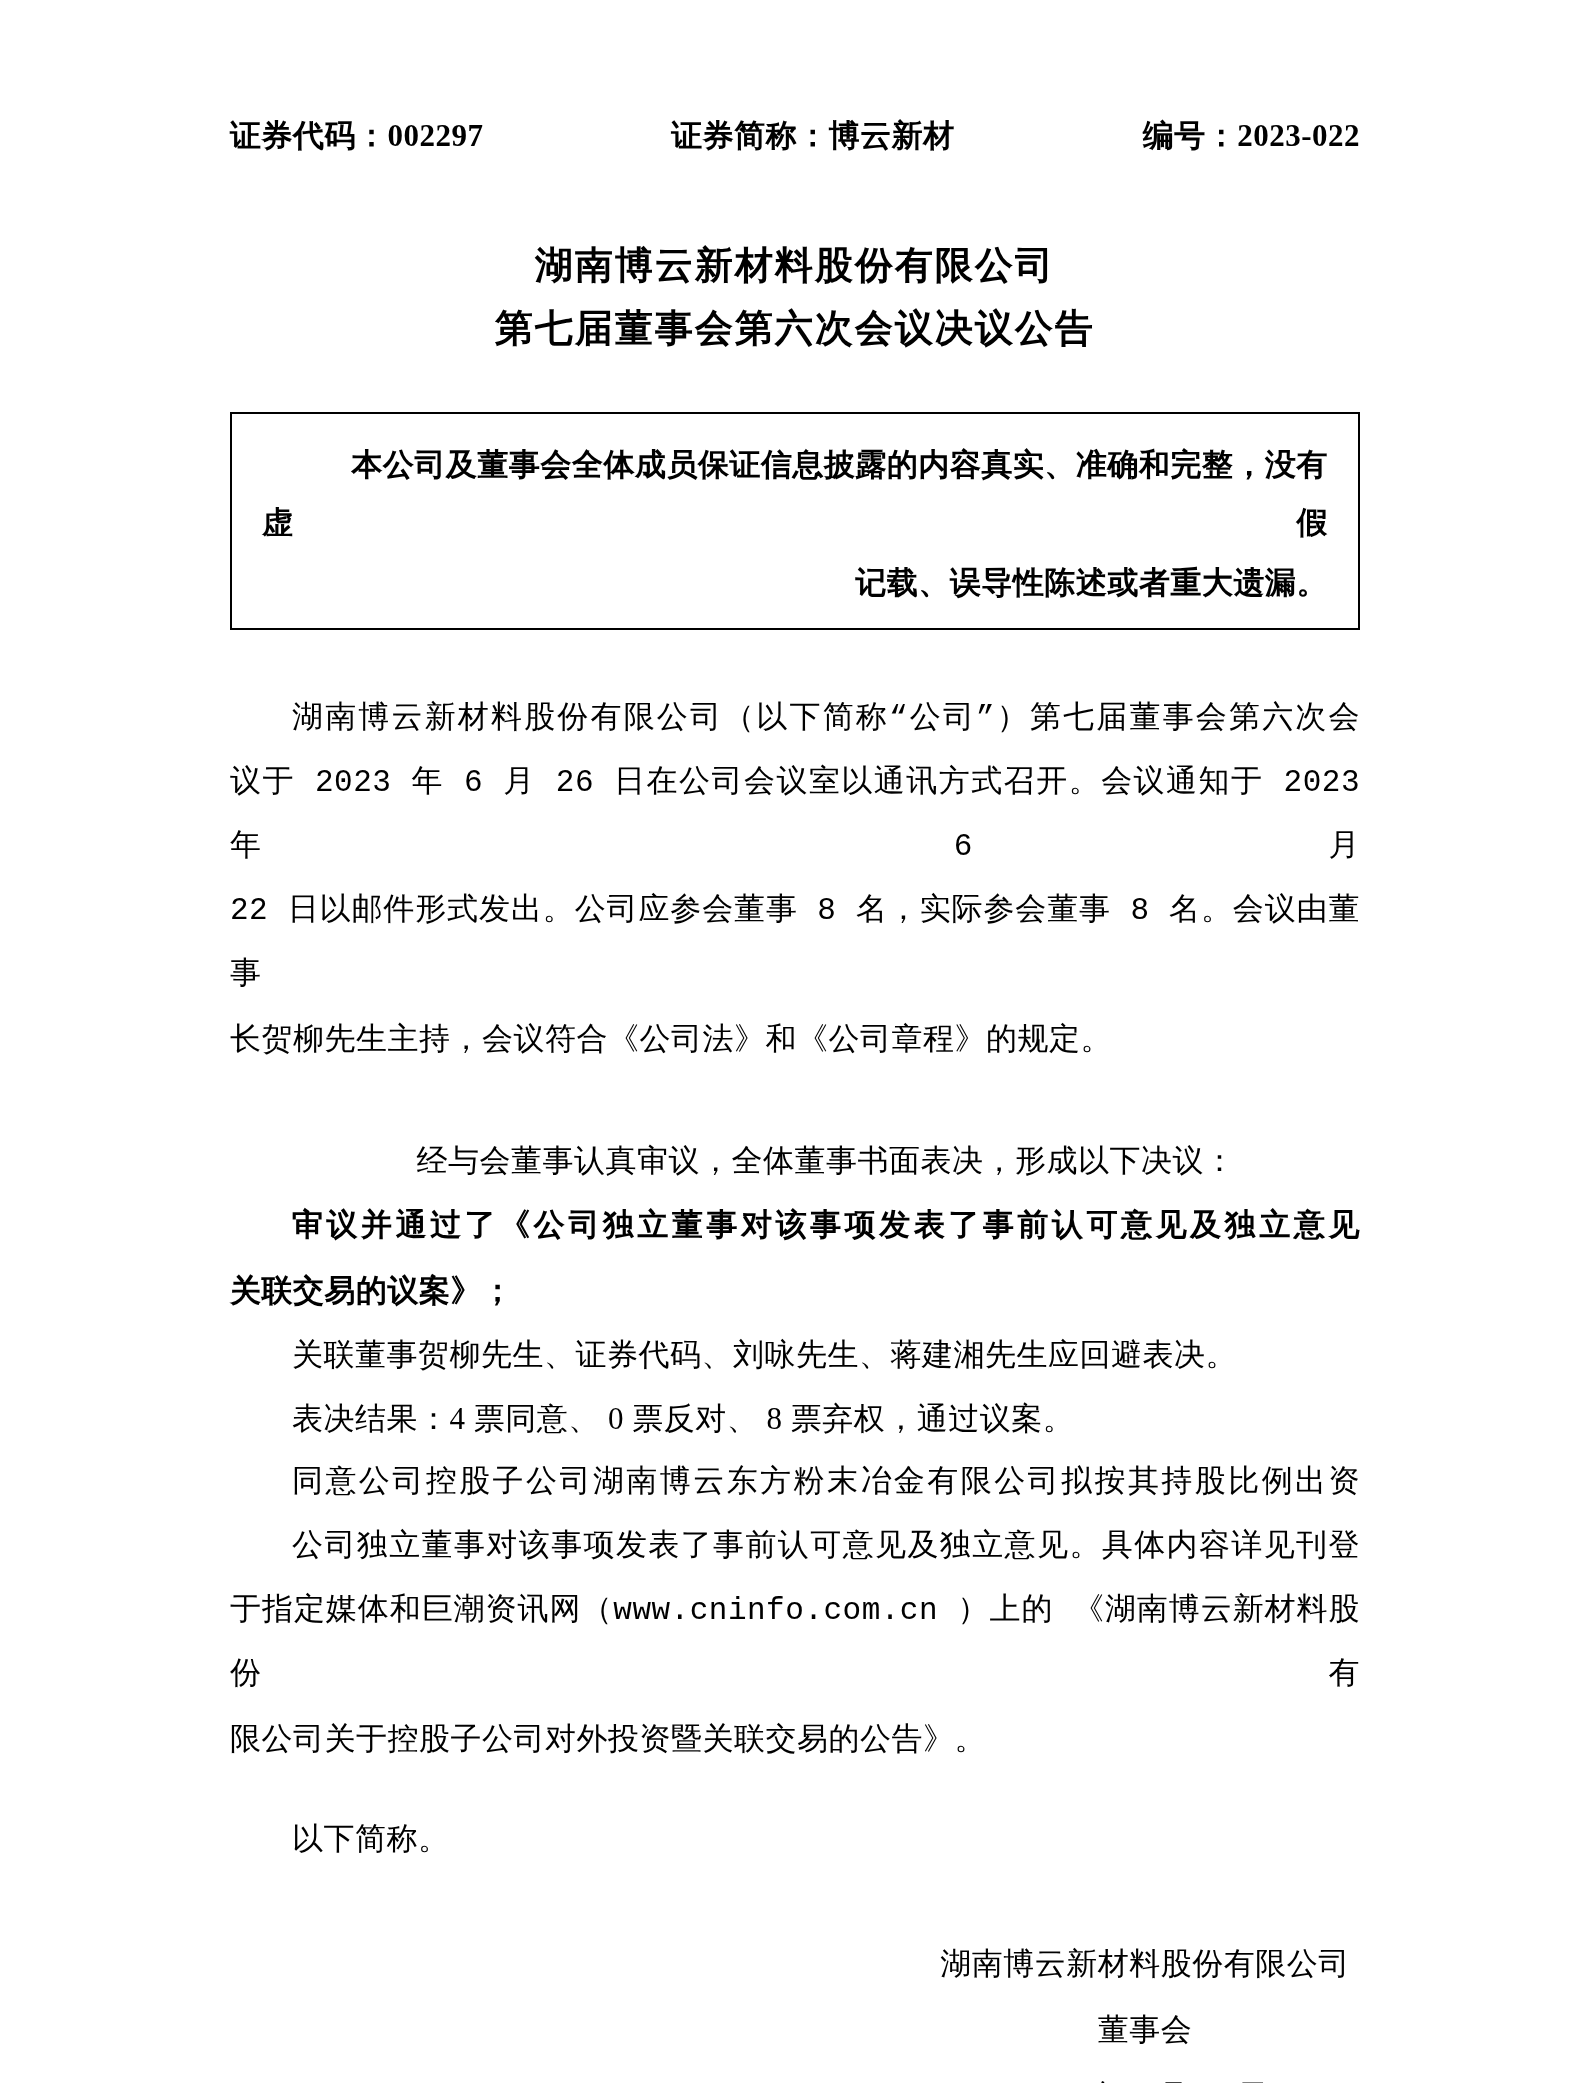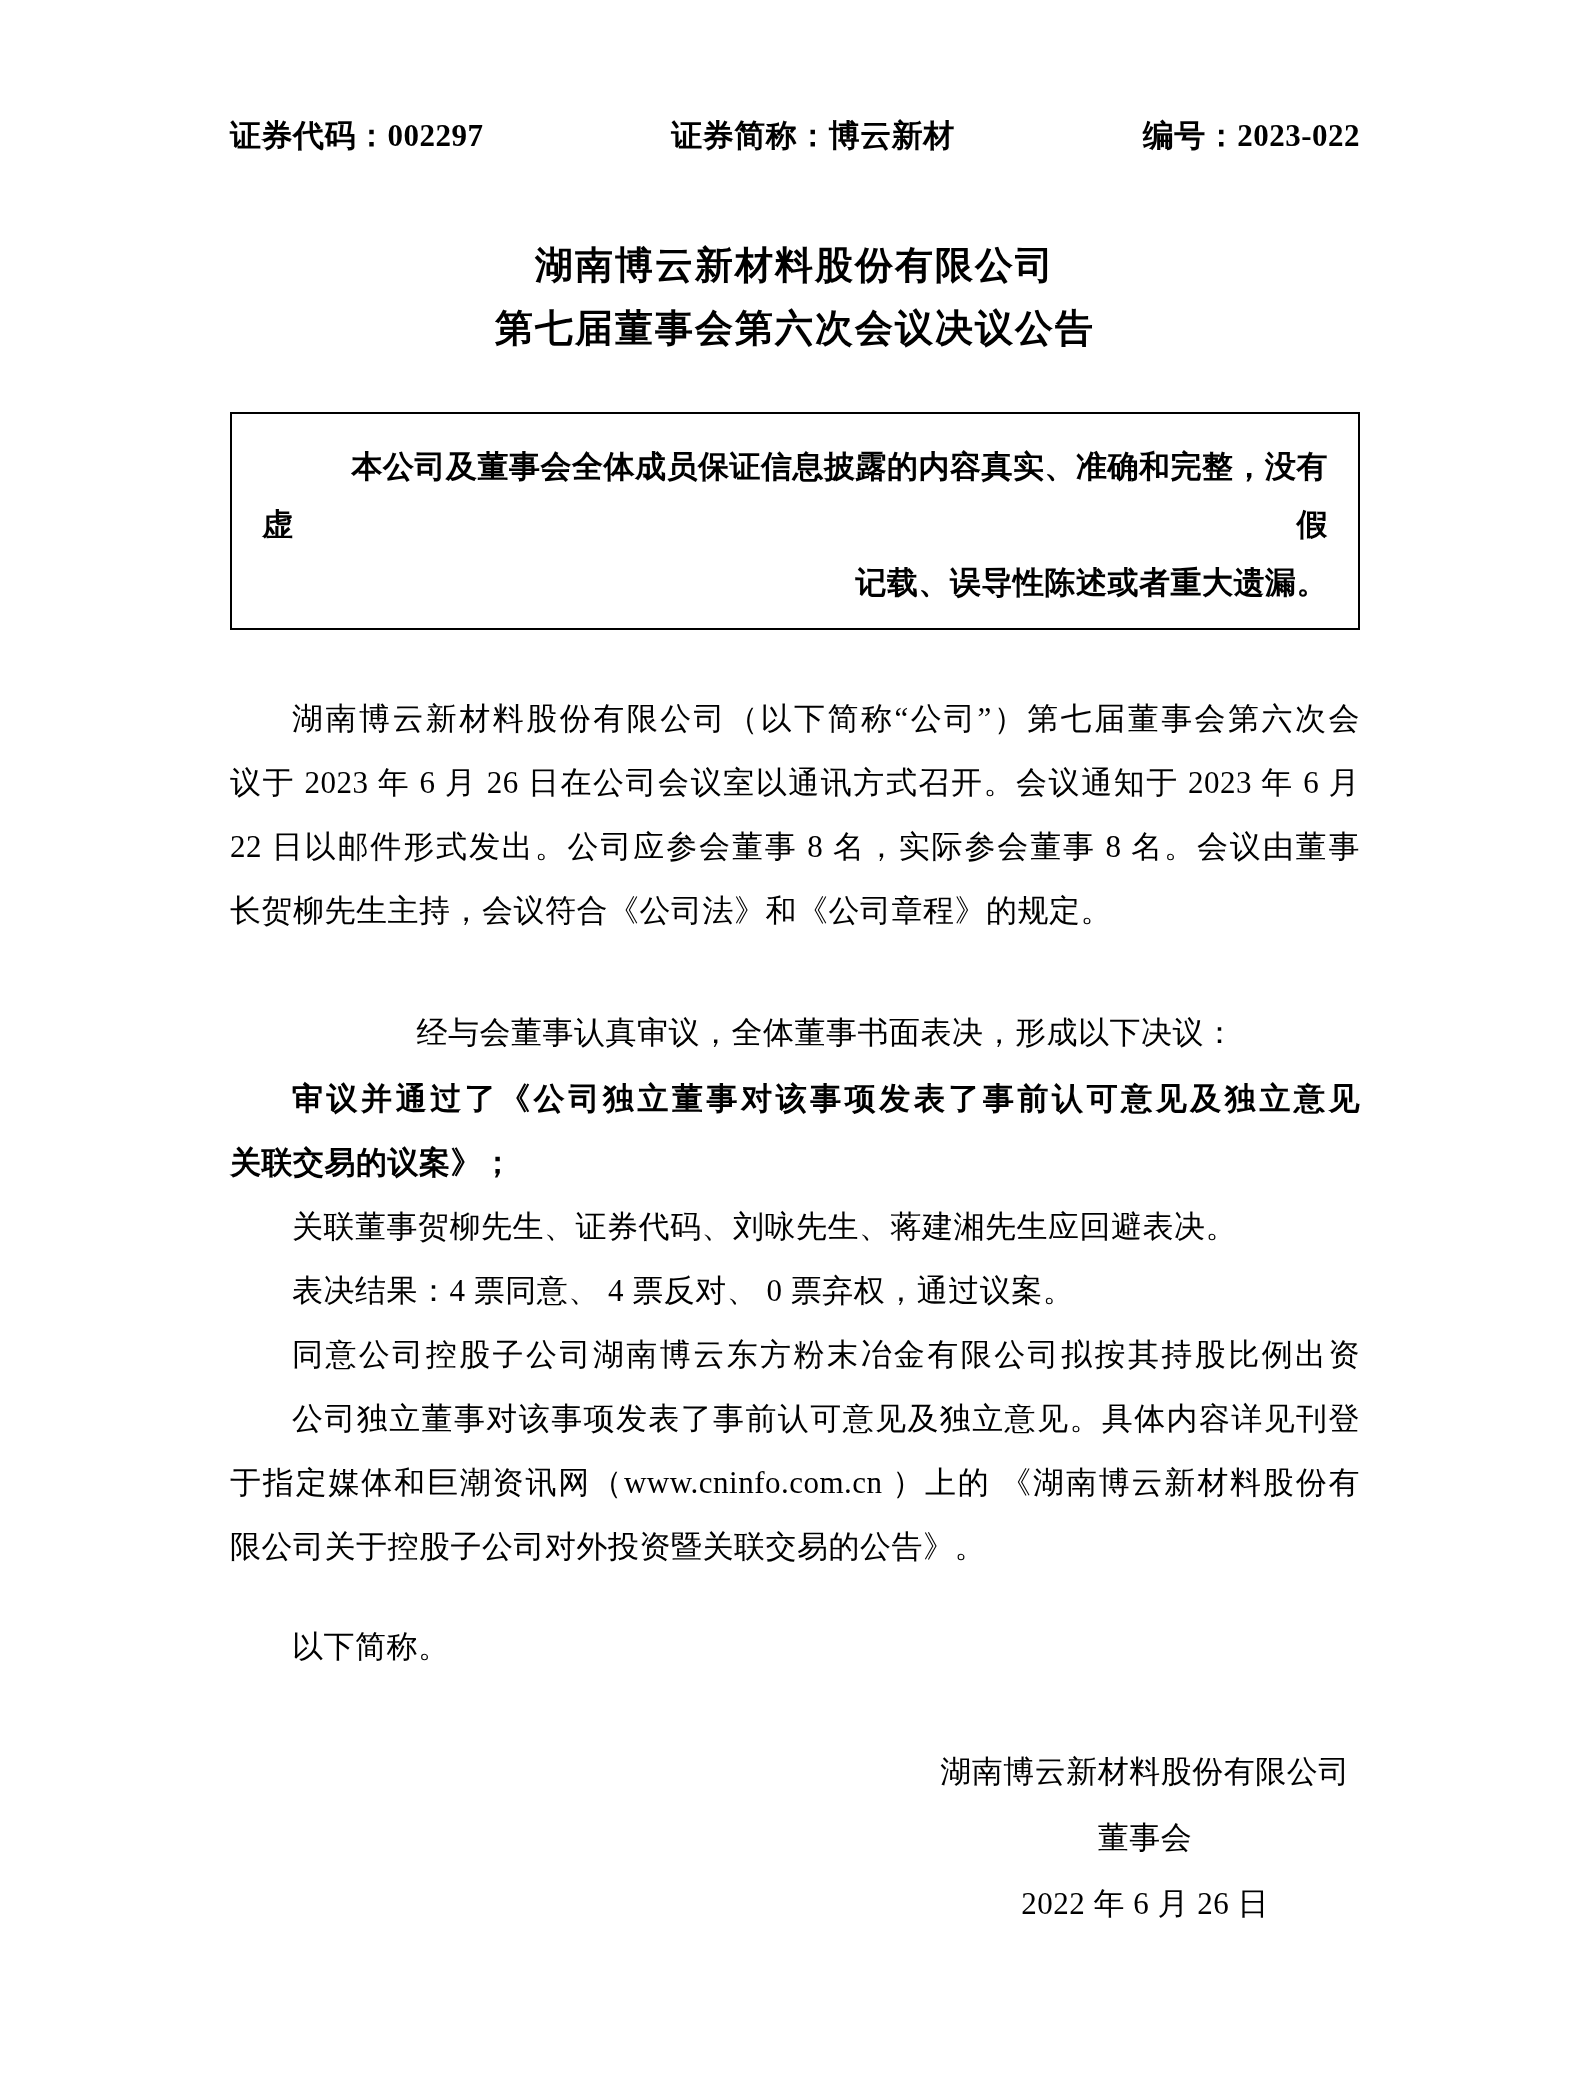--- a/index.html
+++ b/index.html
@@ -49,20 +49,21 @@
   .disclaimer-box .line {
     line-height: 58px;
     text-align: right;
   }
   .first {
     text-indent: 62px;
   }
   .stretch {
     text-align: justify;
     text-align-last: justify;
+    font-family: Liberation Mono, monospace;
   }
   .bold {
     font-weight: bold;
   }
   .para-meeting    { margin-top: 57px; }
   .para-intro      { margin-top: 58px; text-align: center; }
   .para-proposal   { margin-top: 2px; }
   .para-recusal    { margin-top: 0; }
   .para-vote       { margin-top: 0; }
   .para-investment { margin-top: 0; }
@@ -112,21 +113,21 @@
   <div class="para para-proposal bold">
     <div class="line first stretch">审议并通过了《公司独立董事对该事项发表了事前认可意见及独立意见</div>
     <div class="line">关联交易的议案》；</div>
   </div>
 
   <div class="para para-recusal">
     <div class="line first">关联董事贺柳先生、证券代码、刘咏先生、蒋建湘先生应回避表决。</div>
   </div>
 
   <div class="para para-vote">
-    <div class="line first">表决结果：4 票同意、 4 票反对、 0 票弃权，通过议案。</div>
+    <div class="line first">表决结果：4 票同意、 0 票反对、 8 票弃权，通过议案。</div>
   </div>
 
   <div class="para para-investment">
     <div class="line first stretch">同意公司控股子公司湖南博云东方粉末冶金有限公司拟按其持股比例出资</div>
   </div>
 
   <div class="para para-opinion">
     <div class="line first stretch">公司独立董事对该事项发表了事前认可意见及独立意见。具体内容详见刊登</div>
     <div class="line stretch">于指定媒体和巨潮资讯网（www.cninfo.com.cn ）上的 《湖南博云新材料股份有</div>
     <div class="line">限公司关于控股子公司对外投资暨关联交易的公告》。</div>

